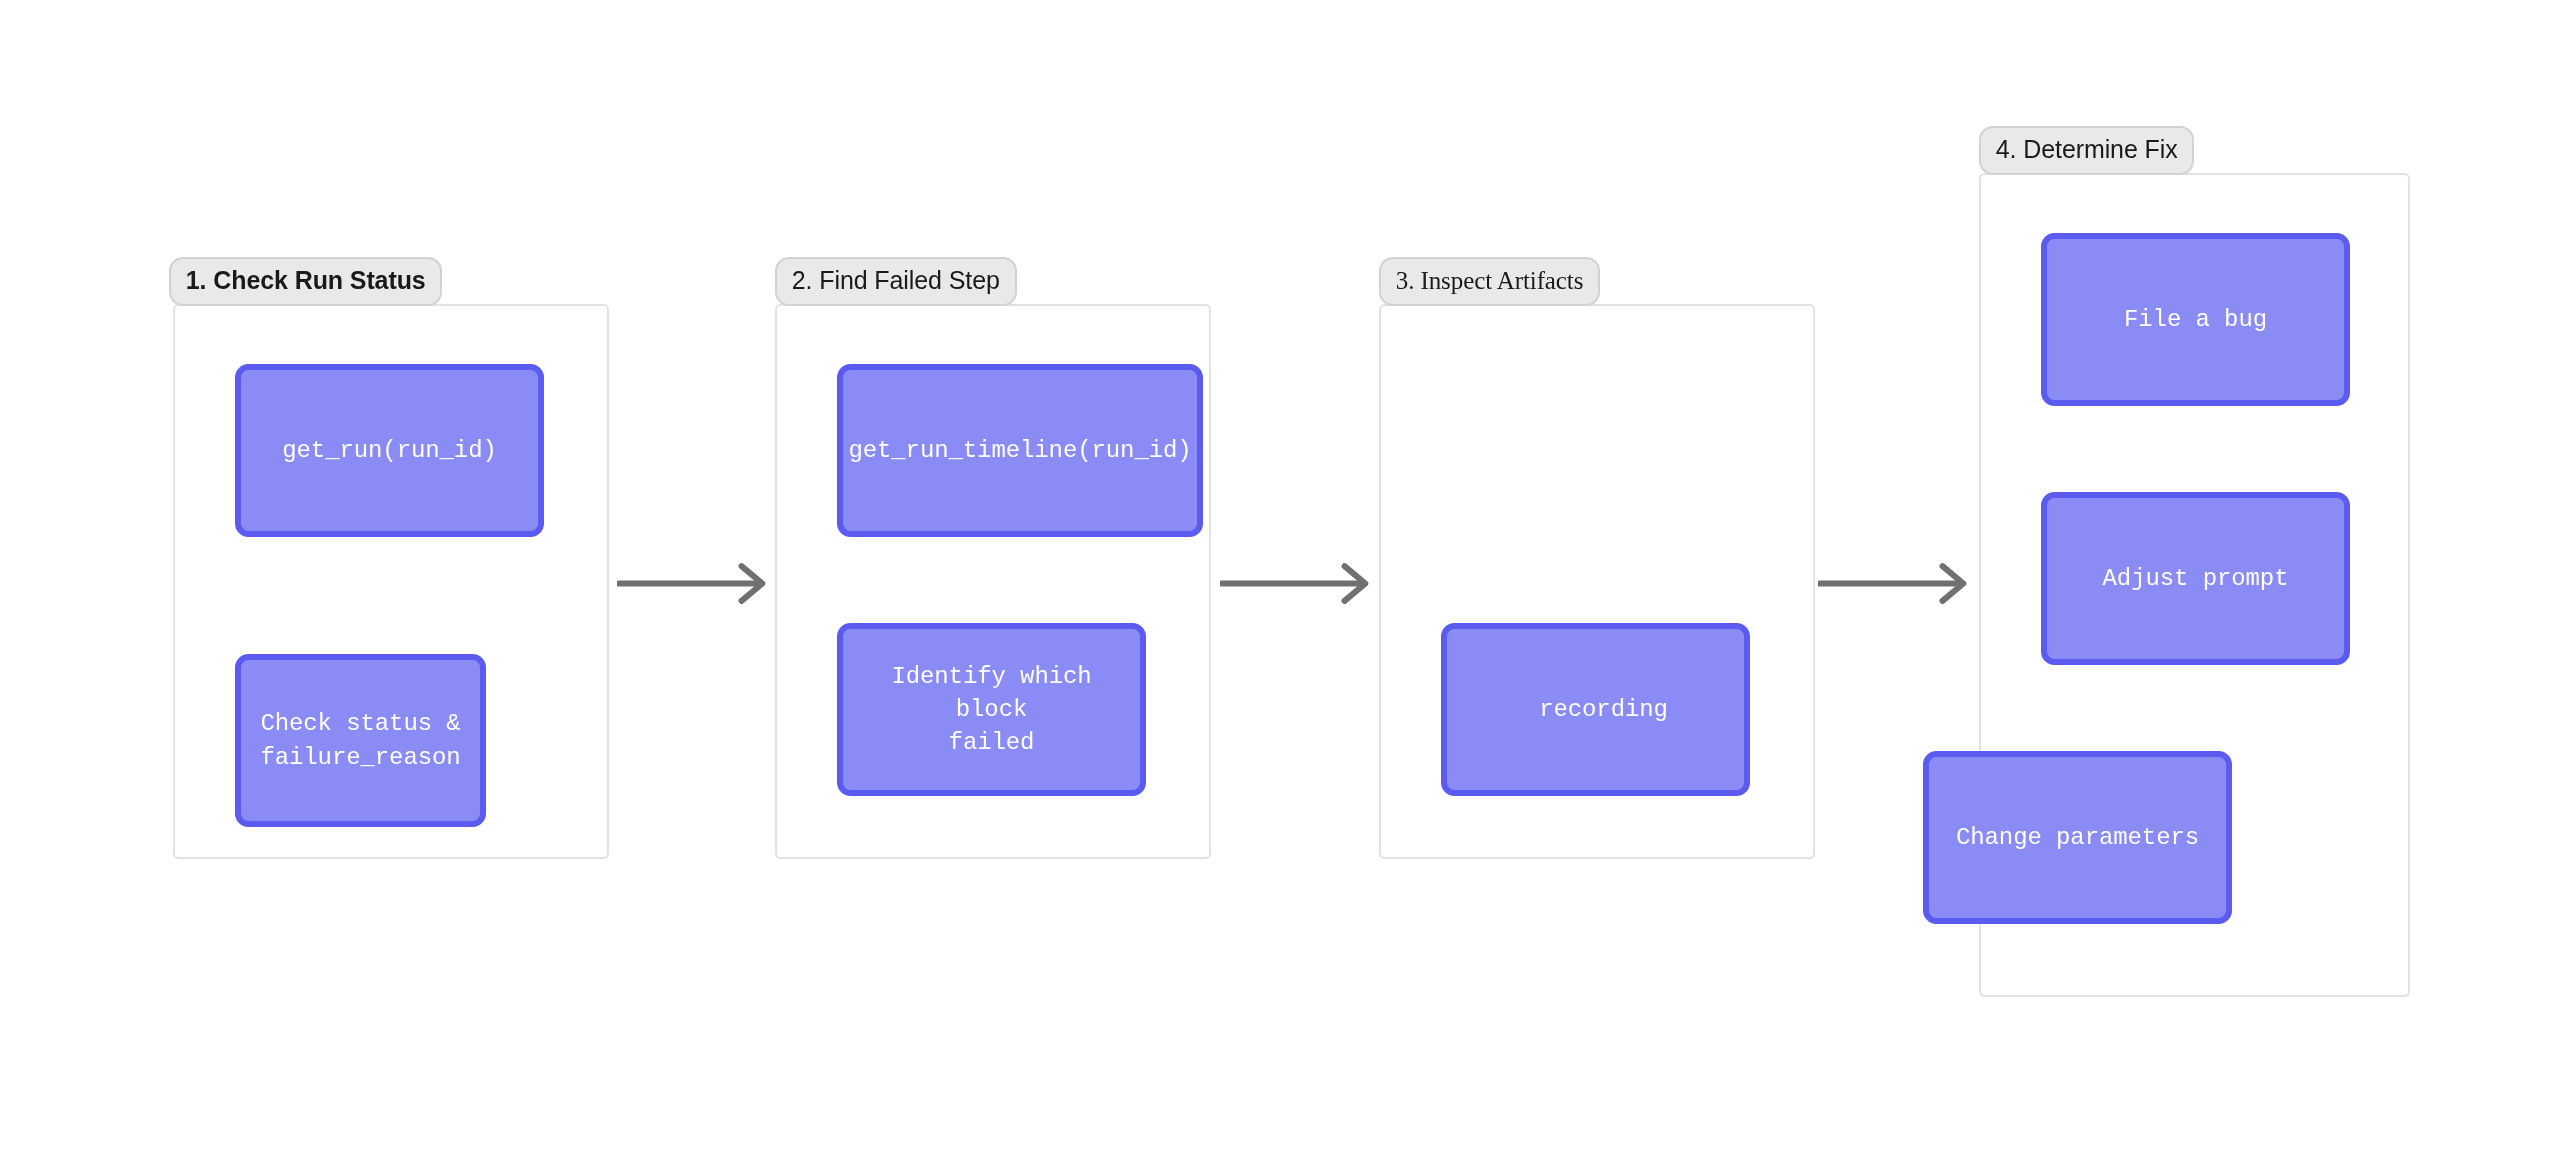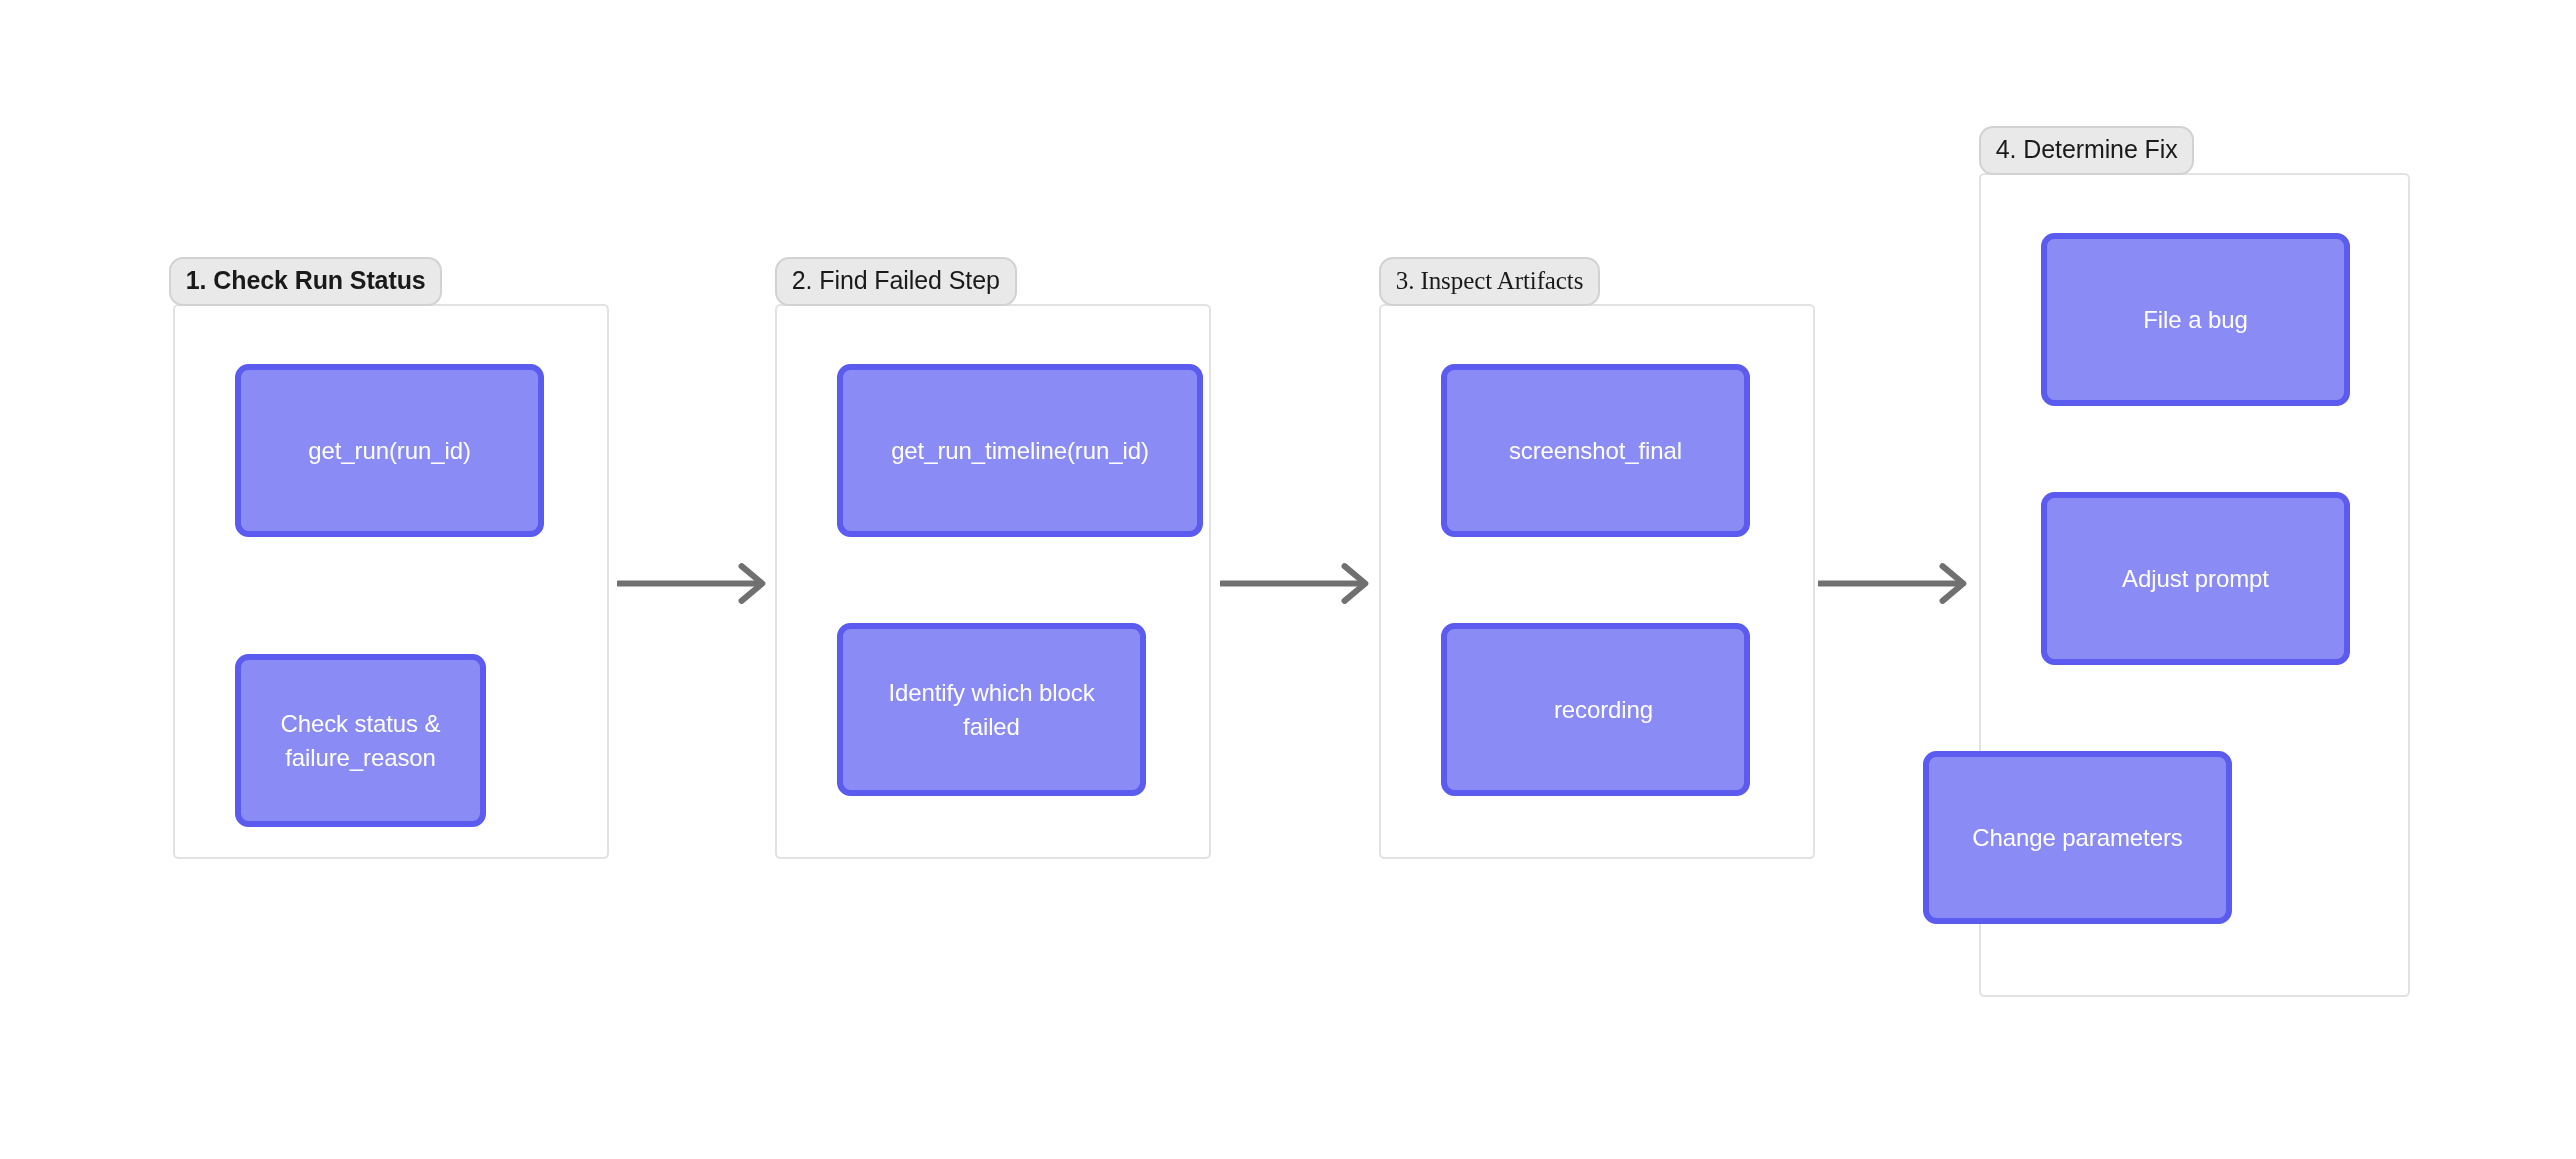--- a/index.html
+++ b/index.html
@@ -56,20 +56,21 @@
     display: flex;
     align-items: center;
     justify-content: center;
     text-align: center;
     color: #ffffff;
     font-size: 24px;
     line-height: 1.38;
     letter-spacing: -0.1px;
     padding: 0 12px;
     white-space: pre-line;
+    font-family: Liberation Mono, monospace;
   }
 
   
   .arrow {
     position: absolute;
   }
   .arrow svg { display: block; }
 </style>
 </head>
 <body>
@@ -97,21 +98,20 @@
 
   <div class="arrow" style="left:1220px; top:562px;">
     <svg width="150" height="43" viewBox="0 0 224 64" fill="none" aria-hidden="true">
       <line x1="2" y1="32" x2="208" y2="32" stroke="#707070" stroke-width="9" stroke-linecap="round"></line>
       <polyline points="186,6 217,32 186,58" stroke="#707070" stroke-width="9" fill="none" stroke-linecap="round" stroke-linejoin="round"></polyline>
     </svg>
   </div>
 
   <div class="group" style="left:1379px; top:304px; width:436px; height:555px;"></div>
   <div class="group-label" style="left:1379px; top:257px;font-family:Liberation Serif, serif;">3. Inspect Artifacts</div>
-  <div class="node" style="left:1441px; top:364px; width:309px; height:173px;">screenshot_final</div>
   <div class="node" style="left:1441px; top:623px; width:309px; height:173px;padding-left:28px;">recording</div>
 
   <div class="arrow" style="left:1818px; top:562px;">
     <svg width="150" height="43" viewBox="0 0 224 64" fill="none" aria-hidden="true">
       <line x1="2" y1="32" x2="208" y2="32" stroke="#707070" stroke-width="9" stroke-linecap="round"></line>
       <polyline points="186,6 217,32 186,58" stroke="#707070" stroke-width="9" fill="none" stroke-linecap="round" stroke-linejoin="round"></polyline>
     </svg>
   </div>
 
   <div class="group" style="left:1979px; top:173px; width:431px; height:824px;"></div>

